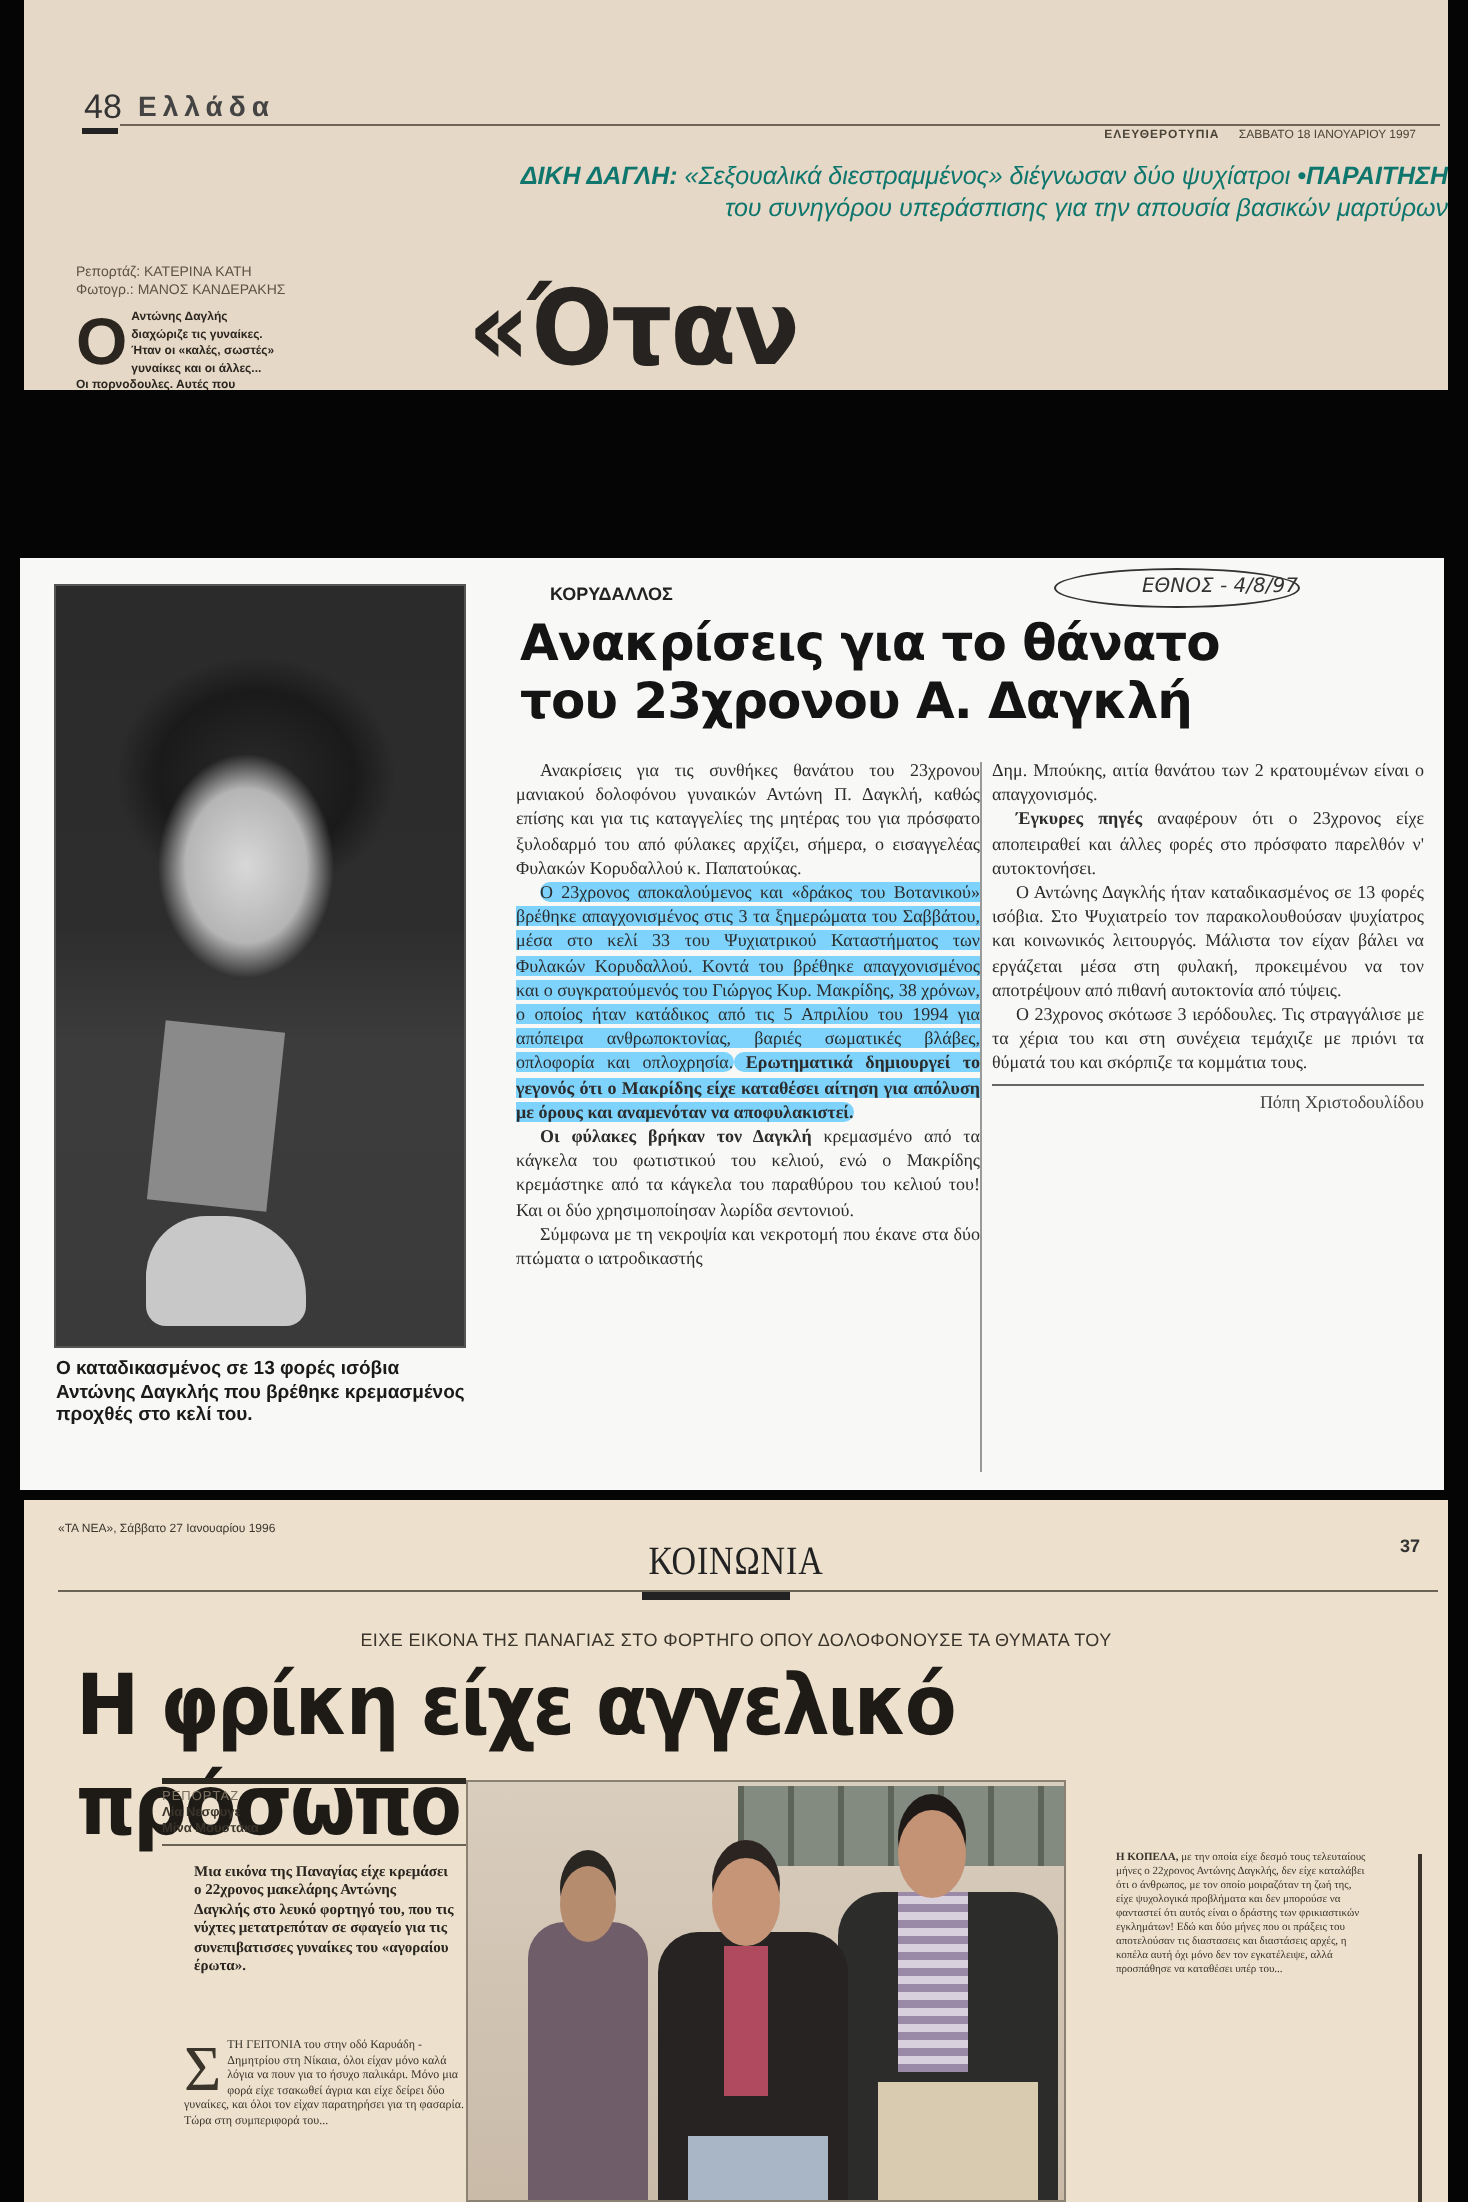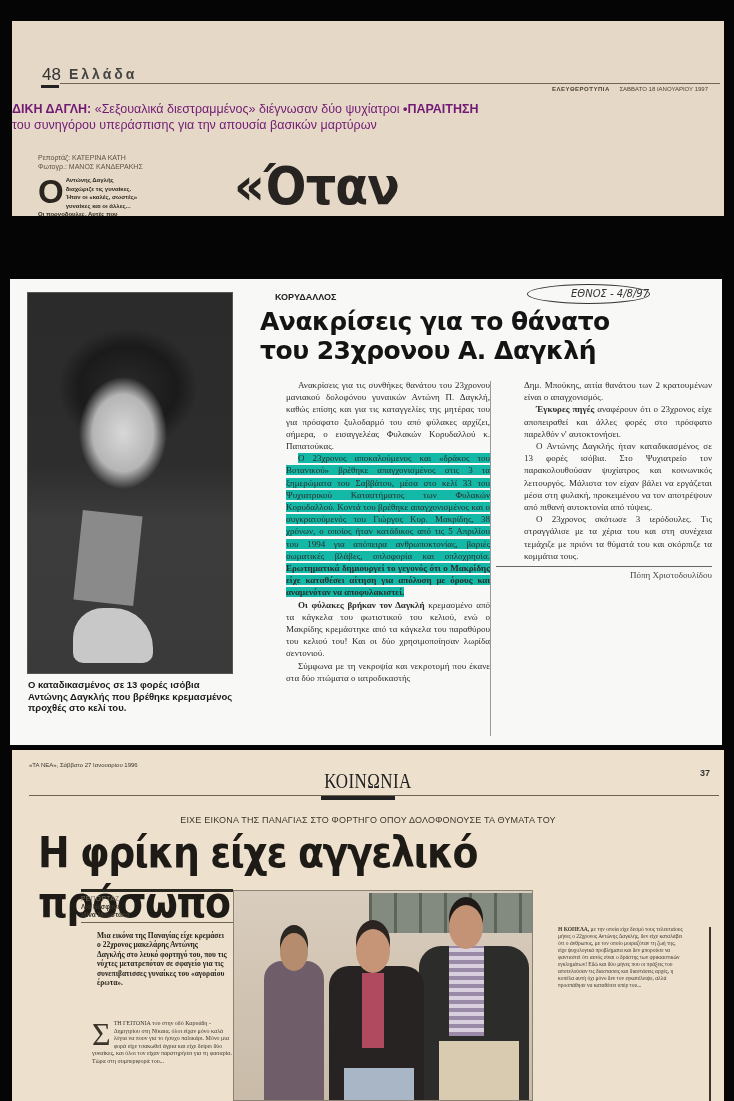--- a/index.html
+++ b/index.html
@@ -1,28 +1,28 @@
 <!DOCTYPE html>
 <html><head>
 <meta charset="utf-8">
 <style>
   * { box-sizing: border-box; margin: 0; padding: 0; }
   html, body { width: 734px; height: 1101px; background: #050505; overflow: hidden; }
   body { position: relative; font-family: "Liberation Serif", serif; color: #1c1a17; }
 
   .clip { position: absolute; overflow: hidden; }
   
-  #clip1 { left: 12px; top: 0; width: 712px; height: 195px; background: #e6d8c6; margin-top: 21px; }
+  #clip1 { left: 12px; top: 0; width: 712px; height: 195px; background: #e6d8c6; }
   #clip1 .pagenum { position: absolute; left: 30px; top: 44px; font-family: "Liberation Sans", sans-serif; font-size: 17px; color: #333; }
   #clip1 .pagenum-bar { position: absolute; left: 29px; top: 64px; width: 18px; height: 3px; background: #222; }
   #clip1 .section { position: absolute; left: 57px; top: 45px; font-family: "Liberation Sans", sans-serif; font-weight: bold; font-size: 14px; letter-spacing: 3px; color: #444; }
   #clip1 .rule { position: absolute; left: 48px; top: 62px; width: 660px; height: 1px; background: #6e6558; }
   #clip1 .masthead { position: absolute; right: 16px; top: 65px; font-family: "Liberation Sans", sans-serif; font-size: 6px; color: #4a4438; }
   #clip1 .masthead b { font-weight: bold; margin-right: 8px; letter-spacing: 0.5px; }
-  #clip1 .kicker { position: absolute; left: 0; width: 100%; top: 80px; text-align: left; font-family: "Liberation Sans", sans-serif; font-size: 12.5px; color: #701a75; line-height: 16px; }
+  #clip1 .kicker { position: absolute; left: 0; width: 100%; top: 80px; text-align: right; font-family: "Liberation Sans", sans-serif; font-style: italic; font-size: 12.5px; color: #0f766e; line-height: 16px; }
   #clip1 .kicker b { font-weight: bold; }
   #clip1 .credits { position: absolute; left: 26px; top: 132px; font-family: "Liberation Sans", sans-serif; font-size: 7px; color: #5a5244; line-height: 9px; }
   #clip1 .lead { position: absolute; left: 26px; top: 155px; width: 100px; font-family: "Liberation Sans", sans-serif; font-weight: bold; font-size: 6px; line-height: 8.5px; color: #2a261f; }
   #clip1 .dropcap { float: left; font-size: 33px; line-height: 30px; font-weight: bold; margin-right: 2px; margin-top: 1px; }
   #clip1 .body { position: absolute; left: 26px; top: 228px; width: 100px; font-size: 6px; line-height: 7.5px; color: #4a4438; text-indent: 8px; }
   #clip1 .headline { position: absolute; left: 222px; top: 135px; width: 480px; font-family: "DejaVu Sans", sans-serif; font-weight: bold; font-size: 52px; line-height: 60px; letter-spacing: -1px; color: #262320; transform: scaleX(0.92); transform-origin: left top; }
 
   
   #clip2 { left: 10px; top: 279px; width: 712px; height: 466px; background: #f8f8f6; }
   #clip2 .photo { position: absolute; left: 17px; top: 13px; width: 206px; height: 382px; border: 1px solid #555;
@@ -30,25 +30,25 @@
       radial-gradient(ellipse 55px 70px at 95px 140px, #d8d8d8 0%, #b5b5b5 55%, transparent 80%),
       radial-gradient(ellipse 70px 60px at 100px 95px, #2a2a2a 0%, #1a1a1a 70%, transparent 100%),
       linear-gradient(180deg, #2b2b2b 0%, #2d2d2d 45%, #3c3c3c 60%, #3a3a3a 100%); }
   #clip2 .photo .shirt { position: absolute; left: 50px; top: 220px; width: 60px; height: 90px; background: #8a8a8a; transform: rotate(6deg); }
   #clip2 .photo .hand { position: absolute; left: 45px; top: 315px; width: 80px; height: 55px; background: #c8c8c8; border-radius: 30px 40px 10px 10px; }
   #clip2 .caption { position: absolute; left: 18px; top: 400px; width: 210px; font-family: "Liberation Sans", sans-serif; font-weight: bold; font-size: 9.5px; line-height: 11.5px; color: #1a1a1a; }
   #clip2 .rubric { position: absolute; left: 250px; top: 13px; font-family: "Liberation Sans", sans-serif; font-weight: bold; font-size: 9px; color: #222; margin-left: 15px; }
   #clip2 .stamp { position: absolute; left: 517px; top: 5px; width: 123px; height: 20px; border: 1.5px solid #333; border-radius: 50%; font-family: "DejaVu Sans", sans-serif; font-size: 10px; text-align: right; line-height: 17px; color: #333; font-style: italic; }
   #clip2 .headline { position: absolute; left: 250px; top: 28px; width: 400px; font-family: "DejaVu Sans", sans-serif; font-weight: bold; font-size: 25px; line-height: 29px; color: #141414; letter-spacing: -0.5px; }
   #clip2 .col { position: absolute; font-size: 9px; line-height: 12.2px; color: #2c2c2c; text-align: justify; }
-  #clip2 .col p { text-indent: 12px; margin-left: 28px; }
+  #clip2 .col p { text-indent: 12px; }
   #clip2 .col1 { left: 248px; top: 100px; width: 232px; }
   #clip2 .col2 { left: 480px; top: 100px; width: 232px; padding-left: 6px; padding-right: 10px; }
   #clip2 .vrule { position: absolute; left: 480px; top: 102px; width: 1px; height: 355px; background: #999; }
-  #clip2 .hl { background: #14b8a6; }
+  #clip2 .hl { background: #7dd3fc; border-radius: 11px; }
   #clip2 .byline-rule { height: 1px; background: #666; margin: 4px 0 2px 0; }
   #clip2 .byline { text-align: right; font-size: 9px; color: #444; }
 
   
   #clip3 { left: 12px; top: 750px; width: 712px; height: 351px; background: #ede1ce; }
   #clip3 .paper { position: absolute; left: 17px; top: 12px; font-family: "Liberation Sans", sans-serif; font-size: 6px; color: #3b352c; }
   #clip3 .section { position: absolute; left: 0; width: 100%; top: 20px; text-align: center; font-family: "Liberation Serif", serif; font-size: 20px; letter-spacing: 0.5px; color: #222; transform: scaleX(0.85); }
   #clip3 .section-bar { position: absolute; left: 309px; top: 46px; width: 74px; height: 4px; background: #222; }
   #clip3 .pagenum { position: absolute; right: 14px; top: 18px; font-family: "Liberation Sans", sans-serif; font-weight: bold; font-size: 9px; color: #333; }
   #clip3 .rule { position: absolute; left: 17px; top: 45px; width: 690px; height: 1px; background: #6b6355; }

